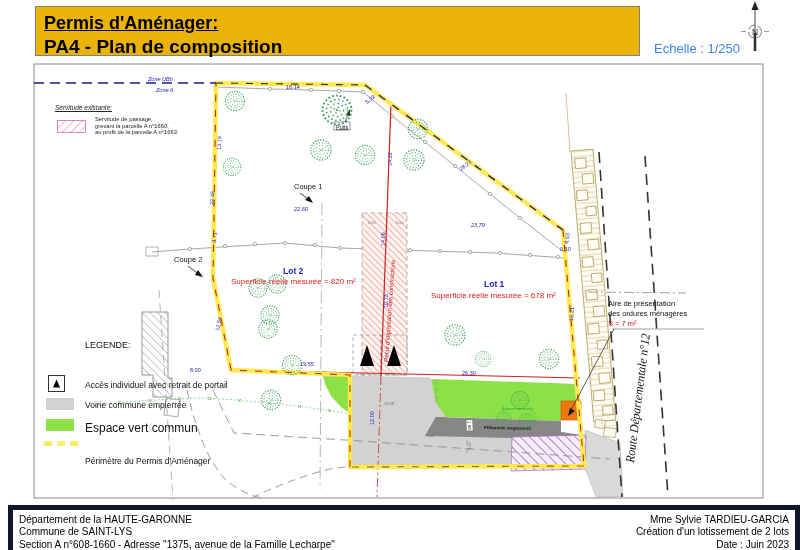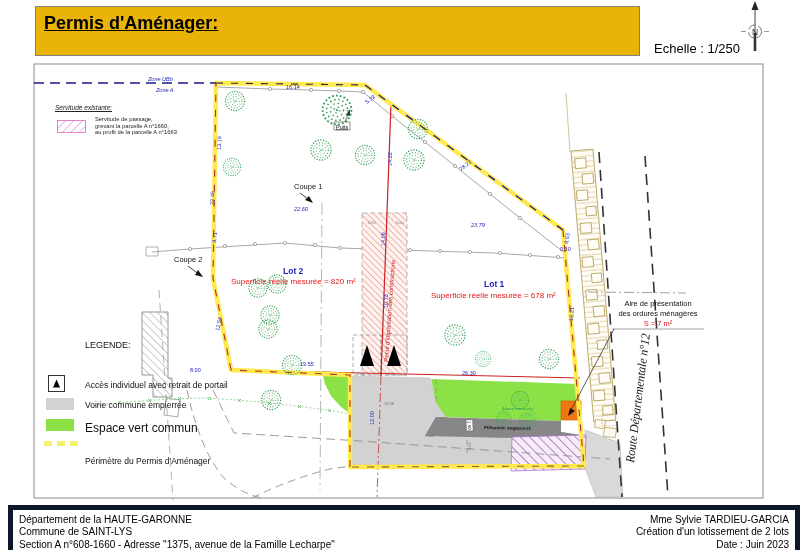--- a/index.html
+++ b/index.html
@@ -4,23 +4,24 @@
 <style>
   html,body{margin:0;padding:0;}
   body{width:800px;height:550px;background:#fff;position:relative;font-family:"Liberation Sans",sans-serif;overflow:hidden;}
   .abs{position:absolute;}
 </style>
 </head>
 <body>
 
 <div class="abs" style="left:35px;top:6px;width:603px;height:48px;border:1px solid #808080;background:#eab308;">
   <div style="margin:6px 0 0 8px;font-size:18px;font-weight:bold;color:#000;"><span style="text-decoration:underline;">Permis d'Aménager:</span></div>
-</div>
-
-<div class="abs" style="left:654px;top:41px;font-size:13px;color:#000000;text-align:center;">Echelle&nbsp;:&nbsp;1/250</div>
+  <div style="margin:2px 0 0 8px;font-size:19px;font-weight:bold;color:#000;">PA4 - Plan de composition</div>
+</div>
+
+<div class="abs" style="left:654px;top:41px;font-size:13px;color:#3b82f6;text-align:center;">Echelle&nbsp;:&nbsp;1/250</div>
 
 <svg class="abs" style="left:735px;top:0px;" width="45" height="58" viewBox="0 0 45 58">
   <line x1="20" y1="8" x2="20" y2="33" stroke="#444" stroke-width="1"></line>
   <line x1="20" y1="33" x2="20" y2="51" stroke="#333" stroke-width="2.6"></line>
   <polygon points="20,1 16.5,10 23.5,10" fill="#222"></polygon>
   <circle cx="20" cy="31.5" r="6.5" fill="none" stroke="#777" stroke-width="1" stroke-dasharray="8 3"></circle>
   <line x1="6" y1="31.5" x2="11" y2="31.5" stroke="#999" stroke-width="1"></line>
   <line x1="29" y1="31.5" x2="34" y2="31.5" stroke="#999" stroke-width="1"></line>
   <text x="20" y="34.5" font-size="8.5" fill="#333" text-anchor="middle" font-family="Liberation Sans">N</text>
 </svg>
@@ -288,21 +289,21 @@
         <rect width="6" height="6" fill="#fff"></rect>
         <line x1="0" y1="0" x2="0" y2="6" stroke="#d667b8" stroke-width="1"></line>
       </pattern>
     </defs>
 </svg>
 
 <div class="abs" style="left:95px;top:116px;font-size:5.8px;line-height:6.6px;color:#222;">
   Servitude de passage,<br>grevant la parcelle A n°1660,<br>au profit de la parcelle A n°1663.
 </div>
 
-<div class="abs" style="left:608px;top:299px;width:100px;text-align:center;font-size:7.5px;line-height:10px;color:#111;">
+<div class="abs" style="left:608px;top:299px;width:100px;font-size:7.5px;line-height:10px;color:#111;">
   Aire de présentation<br>des ordures ménagères<br><span style="color:#e01818;">S = 7 m²</span>
 </div>
 
 <div class="abs" style="left:85px;top:340px;font-size:9px;color:#111;">LEGENDE:</div>
 
 <svg class="abs" style="left:48px;top:375px;" width="17" height="17" viewBox="0 0 17 17">
   <rect x="0.5" y="0.5" width="16" height="16" fill="#fff" stroke="#333" stroke-width="1"></rect>
   <polygon points="8.5,4.5 5,12.5 12,12.5" fill="#000"></polygon>
 </svg>
 

